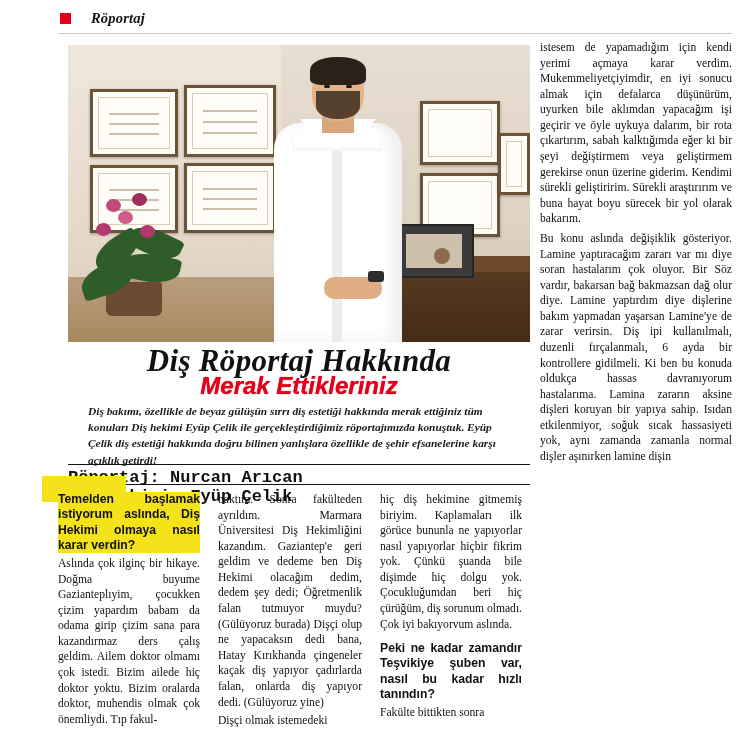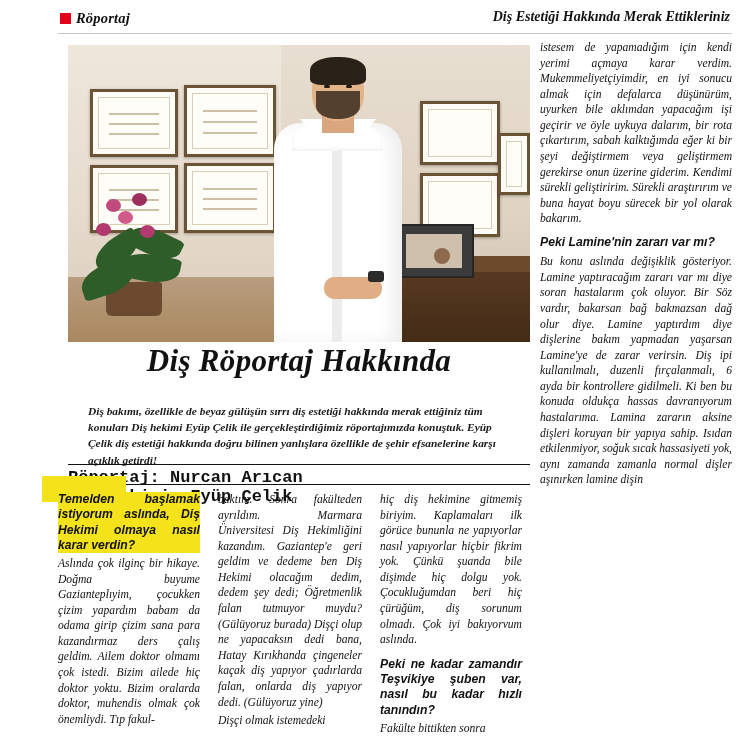--- a/index.html
+++ b/index.html
@@ -13,21 +13,21 @@
 
   
   .hdr{
     position:absolute;left:0;top:0;width:750px;height:36px;
   }
   .hdr-rule{
     position:absolute;left:58px;right:18px;top:33px;height:1px;background:#c9c9c9;
   }
   .hdr-left{
     position:absolute;left:60px;top:10px;
-    display:flex;align-items:center;gap:5px;
+    display:flex;align-items:center;gap:20px;
   }
   .hdr-sq{width:11px;height:11px;background:#e2001a;display:block;}
   .hdr-left-txt{
     font-family:"Liberation Serif", serif;
     font-style:italic;font-weight:700;font-size:14.5px;color:#111;letter-spacing:.2px;
   }
   .hdr-right{
     position:absolute;right:20px;top:9px;
     font-family:"Liberation Serif", serif;
     font-style:italic;font-weight:700;font-size:14px;color:#111;
@@ -122,21 +122,21 @@
 
   
   .hl{
     position:absolute;left:42px;top:476px;width:84px;height:26px;background:#f4e21a;
   }
 
   
   .col{
     position:absolute;top:492px;
     font-family:"Liberation Serif", serif;
-    font-size:11.6px;line-height:1.345;color:#111;text-align:justify;font-style:italic;
+    font-size:11.6px;line-height:1.345;color:#111;text-align:justify;
   }
   .c1{left:58px;width:150px;}
   .c2{left:218px;width:152px;}
   .c3{left:380px;width:150px;}
   .c4{left:540px;width:192px;top:40px;}
   .col p{margin:0 8px 3px 0;}
   .subhead{
     font-family:"Liberation Sans", sans-serif;font-weight:700;font-size:12.2px;
     line-height:1.25;color:#111;margin:0 0 3px 0;
   }
@@ -151,21 +151,20 @@
 </head>
 <body>
 
 <div class="page">
 
   <div class="hdr">
     <div class="hdr-left">
       <span class="hdr-sq"></span>
       <span class="hdr-left-txt">Röportaj</span>
     </div>
-    <div class="hdr-right">Diş Estetiği Hakkında Merak Ettikleriniz</div>
     <div class="hdr-rule"></div>
   </div>
 
   <div class="photo">
     <div class="ph-wallL"></div>
     <div class="ph-wallR"></div>
     <div class="ph-floor"></div>
 
     <div class="frame f1">
         <div class="mat">
@@ -236,20 +235,21 @@
     <div class="head"></div>
     <div class="hair"></div>
     <div class="beard"></div>
     <div class="eye eyeL"></div>
     <div class="eye eyeR"></div>
     <div class="hands"></div>
     <div class="watch"></div>
   </div>
 
   <div class="title1">Diş Röportaj Hakkında</div>
+  <div class="title2">Merak Ettikleriniz</div>
   <div class="deck">Diş bakımı, özellikle de beyaz gülüşün sırrı diş estetiği hakkında merak ettiğiniz tüm konuları Diş hekimi Eyüp Çelik ile gerçekleştirdiğimiz röportajımızda konuştuk. Eyüp Çelik diş estetiği hakkında doğru bilinen yanlışlara özellikle de şehir efsanelerine karşı açıklık getirdi!</div>
 
   <div class="credit-rule"></div>
   <div class="credits">
     <span>Röportaj: Nurcan Arıcan</span><span class="gap"></span><span>Diş Hekimi: Eyüp Çelik</span>
   </div>
   <div class="credit-rule2"></div>
 
   <div class="hl"></div>
 
@@ -264,18 +264,17 @@
   </div>
 
   <div class="col c3">
     <p>hiç diş hekimine gitmemiş biriyim. Kaplamaları ilk görüce bununla ne yapıyorlar nasıl yapıyorlar hiçbir fikrim yok. Çünkü şuanda bile dişimde hiç dolgu yok. Çocukluğumdan beri hiç çürüğüm, diş sorunum olmadı. Çok iyi bakıyorvum aslında.</p>
     <p class="subhead" style="margin-top:9px;">Peki ne kadar zamandır Teşvikiye şuben var, nasıl bu kadar hızlı tanındın?</p>
     <p>Fakülte bittikten sonra</p>
   </div>
 
   <div class="col c4">
     <p>istesem de yapamadığım için kendi yerimi açmaya karar verdim. Mukemmeliyetçiyimdir, en iyi sonucu almak için defalarca düşünürüm, uyurken bile aklımdan yapacağım işi geçirir ve öyle uykuya dalarım, bir rota çıkartırım, sabah kalktığımda eğer ki bir şeyi değiştirmem veya geliştirmem gerekirse onun üzerine giderim. Kendimi sürekli geliştiririm. Sürekli araştırırım ve buna hayat boyu sürecek bir yol olarak bakarım.</p>
-    <p class="subhead">Peki Lamine'nin zararı var mı?</p>
     <p>Bu konu aslında değişiklik gösteriyor. Lamine yaptıracağım zararı var mı diye soran hastalarım çok oluyor. Bir Söz vardır, bakarsan bağ bakmazsan dağ olur diye. Lamine yaptırdım diye dişlerine bakım yapmadan yaşarsan Lamine'ye de zarar verirsin. Diş ipi kullanılmalı, duzenli fırçalanmalı, 6 ayda bir kontrollere gidilmeli. Ki ben bu konuda oldukça hassas davranıyorum hastalarıma. Lamina zararın aksine dişleri koruyan bir yapıya sahip. Isıdan etkilenmiyor, soğuk sıcak hassasiyeti yok, aynı zamanda zamanla normal dişler aşınırken lamine dişin</p>
   </div>
 
   <div class="fade"></div>
 </div>
 
 </body></html>

